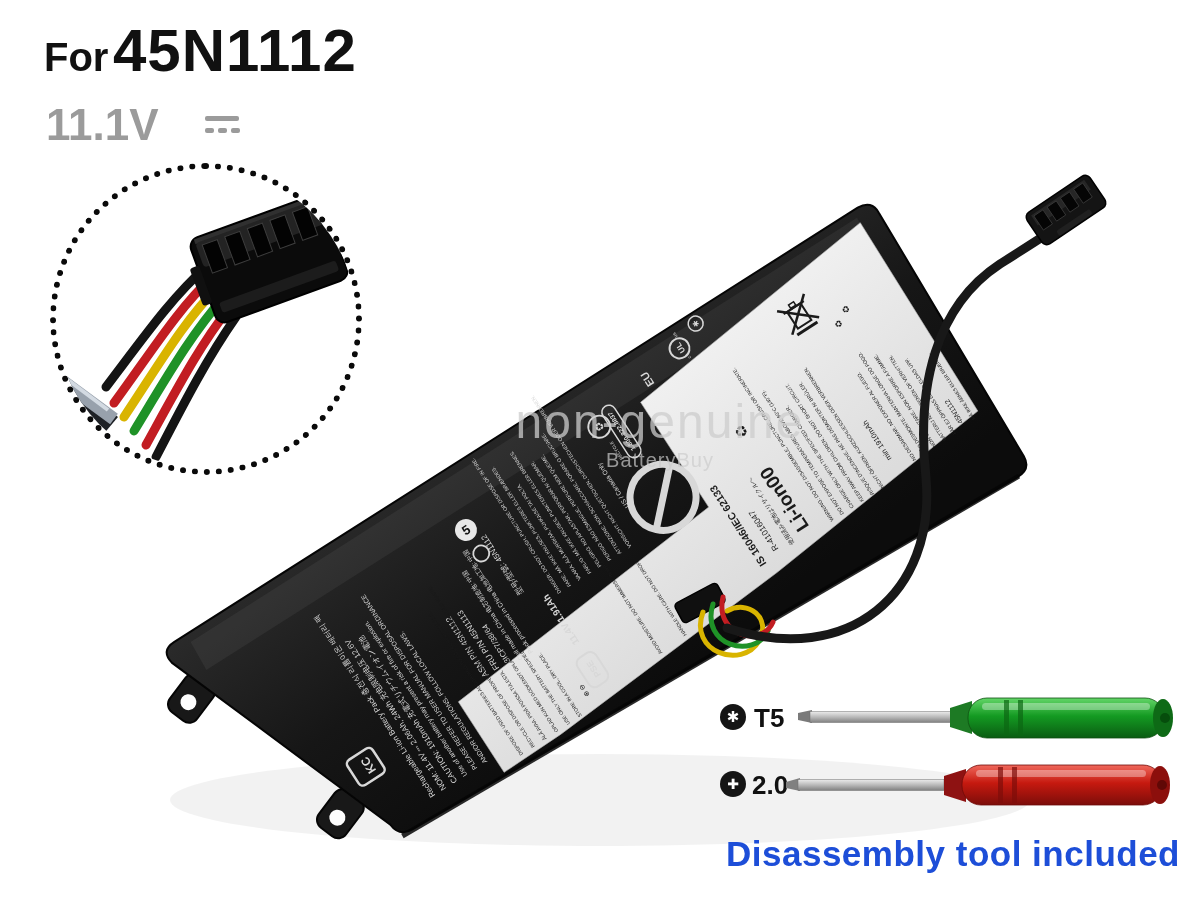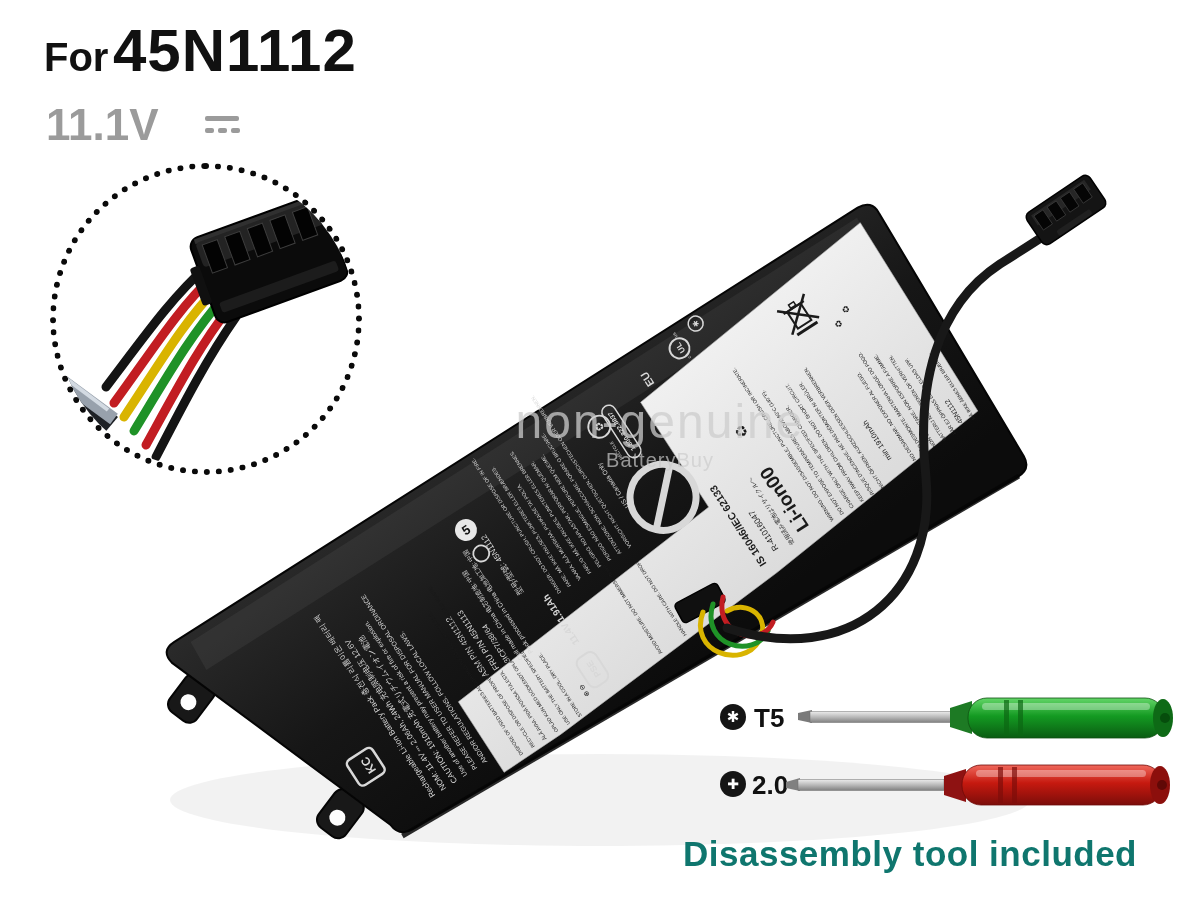--- a/index.html
+++ b/index.html
@@ -12,21 +12,21 @@
   .specs{position:absolute;left:46px;top:100px;color:#9b9b9b;font-weight:bold;font-size:44px;display:flex;align-items:center;gap:44px}
   .dc{display:inline-block;width:38px;height:24px;position:relative}
   .dc .solid{position:absolute;left:2px;right:2px;top:3px;height:5px;background:#9b9b9b;border-radius:2px}
   .dc .dash{position:absolute;bottom:4px;height:5px;width:9px;background:#9b9b9b;border-radius:2px}
   .dc .d1{left:2px}.dc .d2{left:15px}.dc .d3{left:28px}
   .scene{position:absolute;left:0;top:0}
   .inset{position:absolute;left:50px;top:163px;width:312px;height:312px;border:6px dotted #0a0a0a;border-radius:50%;overflow:hidden;background:#fff}
   .watermark{position:absolute;left:400px;top:394px;width:520px;text-align:center;pointer-events:none}
   .watermark .w1{font-size:48px;font-weight:normal;color:rgba(204,204,204,.75);letter-spacing:2px}
   .watermark .w2{font-size:20px;color:rgba(204,204,204,.7);letter-spacing:1px}
-  .caption{position:absolute;left:640px;top:834px;width:540px;font-size:35px;font-weight:bold;color:#0f766e;text-align:center;letter-spacing:.5px}
+  .caption{position:absolute;left:640px;top:834px;width:540px;font-size:35px;font-weight:bold;color:#1d4ed8;text-align:right;letter-spacing:.5px}
   svg text{font-family:"Liberation Sans","DejaVu Sans",sans-serif}
   .wt{fill:#d8d8d8}
   .bt{fill:#1a1a1a}
 </style>
 </head>
 <body>
 
 <div class="stage">
 
   <svg class="scene" width="1200" height="900" viewBox="0 0 1200 900">

